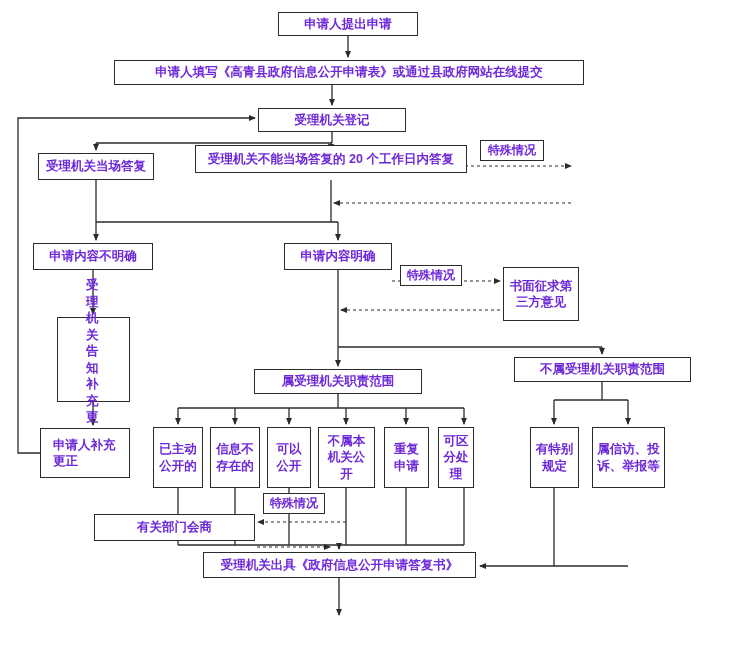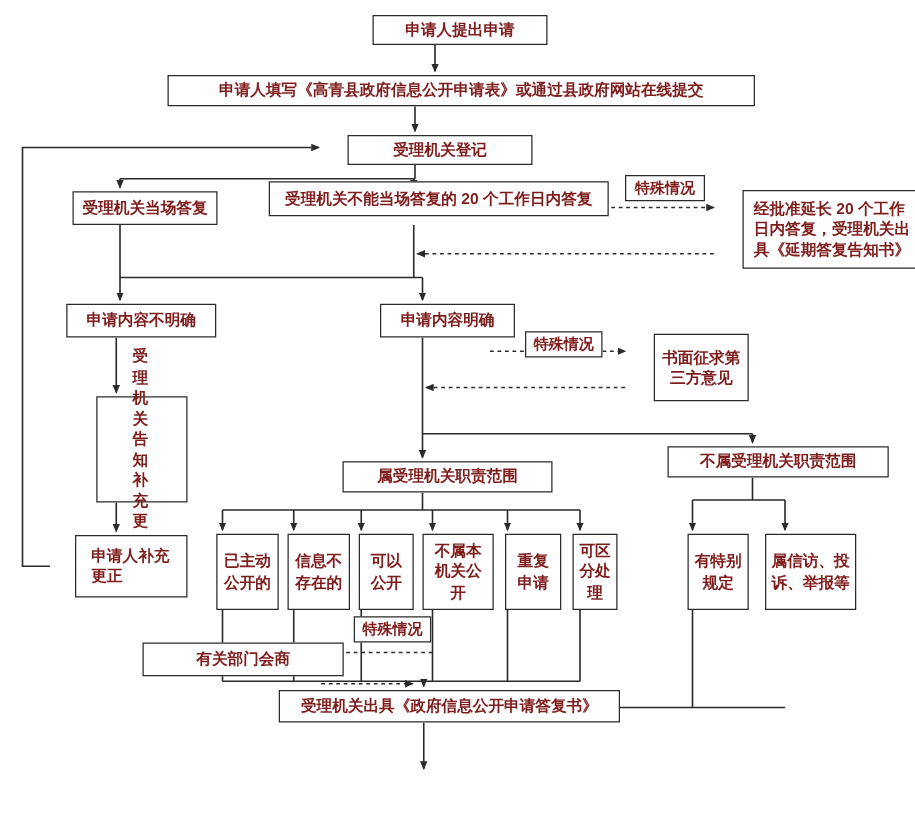--- a/index.html
+++ b/index.html
@@ -13,24 +13,23 @@
   svg.connectors { position:absolute; left:0; top:0; }
   .ln     { fill:none; stroke:#2b2b2b; stroke-width:1.3; }
   .ln-dot { fill:none; stroke:#2b2b2b; stroke-width:1.2; stroke-dasharray:3 3; }
   .node {
     position:absolute;
     box-sizing:border-box;
     border:1px solid #2b2b2b;
     background:#ffffff;
     display:flex; align-items:center; justify-content:center;
     text-align:center;
-    font-size:12.5px; font-weight:700; color:#7f1d1d;
+    font-size:12.5px; font-weight:700; color:#6d28d9;
     line-height:1.32;
     padding:2px 4px;
-    margin-left:20px;
   }
   .node.ta-left { text-align:left; justify-content:flex-start; }
   .node.pad-lg  { padding:2px 8px; }
   .node.label-sm{ font-size:12px; }
 </style>
 </head>
 <body>
 
 <div class="canvas">
 
@@ -85,21 +84,20 @@
   <div class="node" style="left:114px; top:60px;  width:470px; height:25px">申请人填写《高青县政府信息公开申请表》或通过县政府网站在线提交</div>
 
   <div class="node" style="left:258px; top:108px; width:148px; height:24px">受理机关登记</div>
 
   <div class="node" style="left:38px;  top:153px; width:116px; height:27px">受理机关当场答复</div>
 
   <div class="node" style="left:195px; top:145px; width:272px; height:28px">受理机关不能当场答复的 20 个工作日内答复</div>
 
   <div class="node label-sm" style="left:480px; top:140px; width:64px; height:21px">特殊情况</div>
 
-  <div class="node ta-left pad-lg" style="left:574px; top:152px; width:148px; height:63px">经批准延长 20 个工作日内答复，受理机关出具《延期答复告知书》</div>
 
   <div class="node" style="left:33px;  top:243px; width:120px; height:27px">申请内容不明确</div>
 
   <div class="node" style="left:284px; top:243px; width:108px; height:27px">申请内容明确</div>
 
   <div class="node label-sm" style="left:400px; top:265px; width:62px; height:21px">特殊情况</div>
 
   <div class="node" style="left:503px; top:267px; width:76px; height:54px">书面征求第三方意见</div>
 
   <div class="node ta-left" style="left:57px; top:317px; width:73px; height:85px; padding:2px 28px">受理机关告知补充更正</div>

